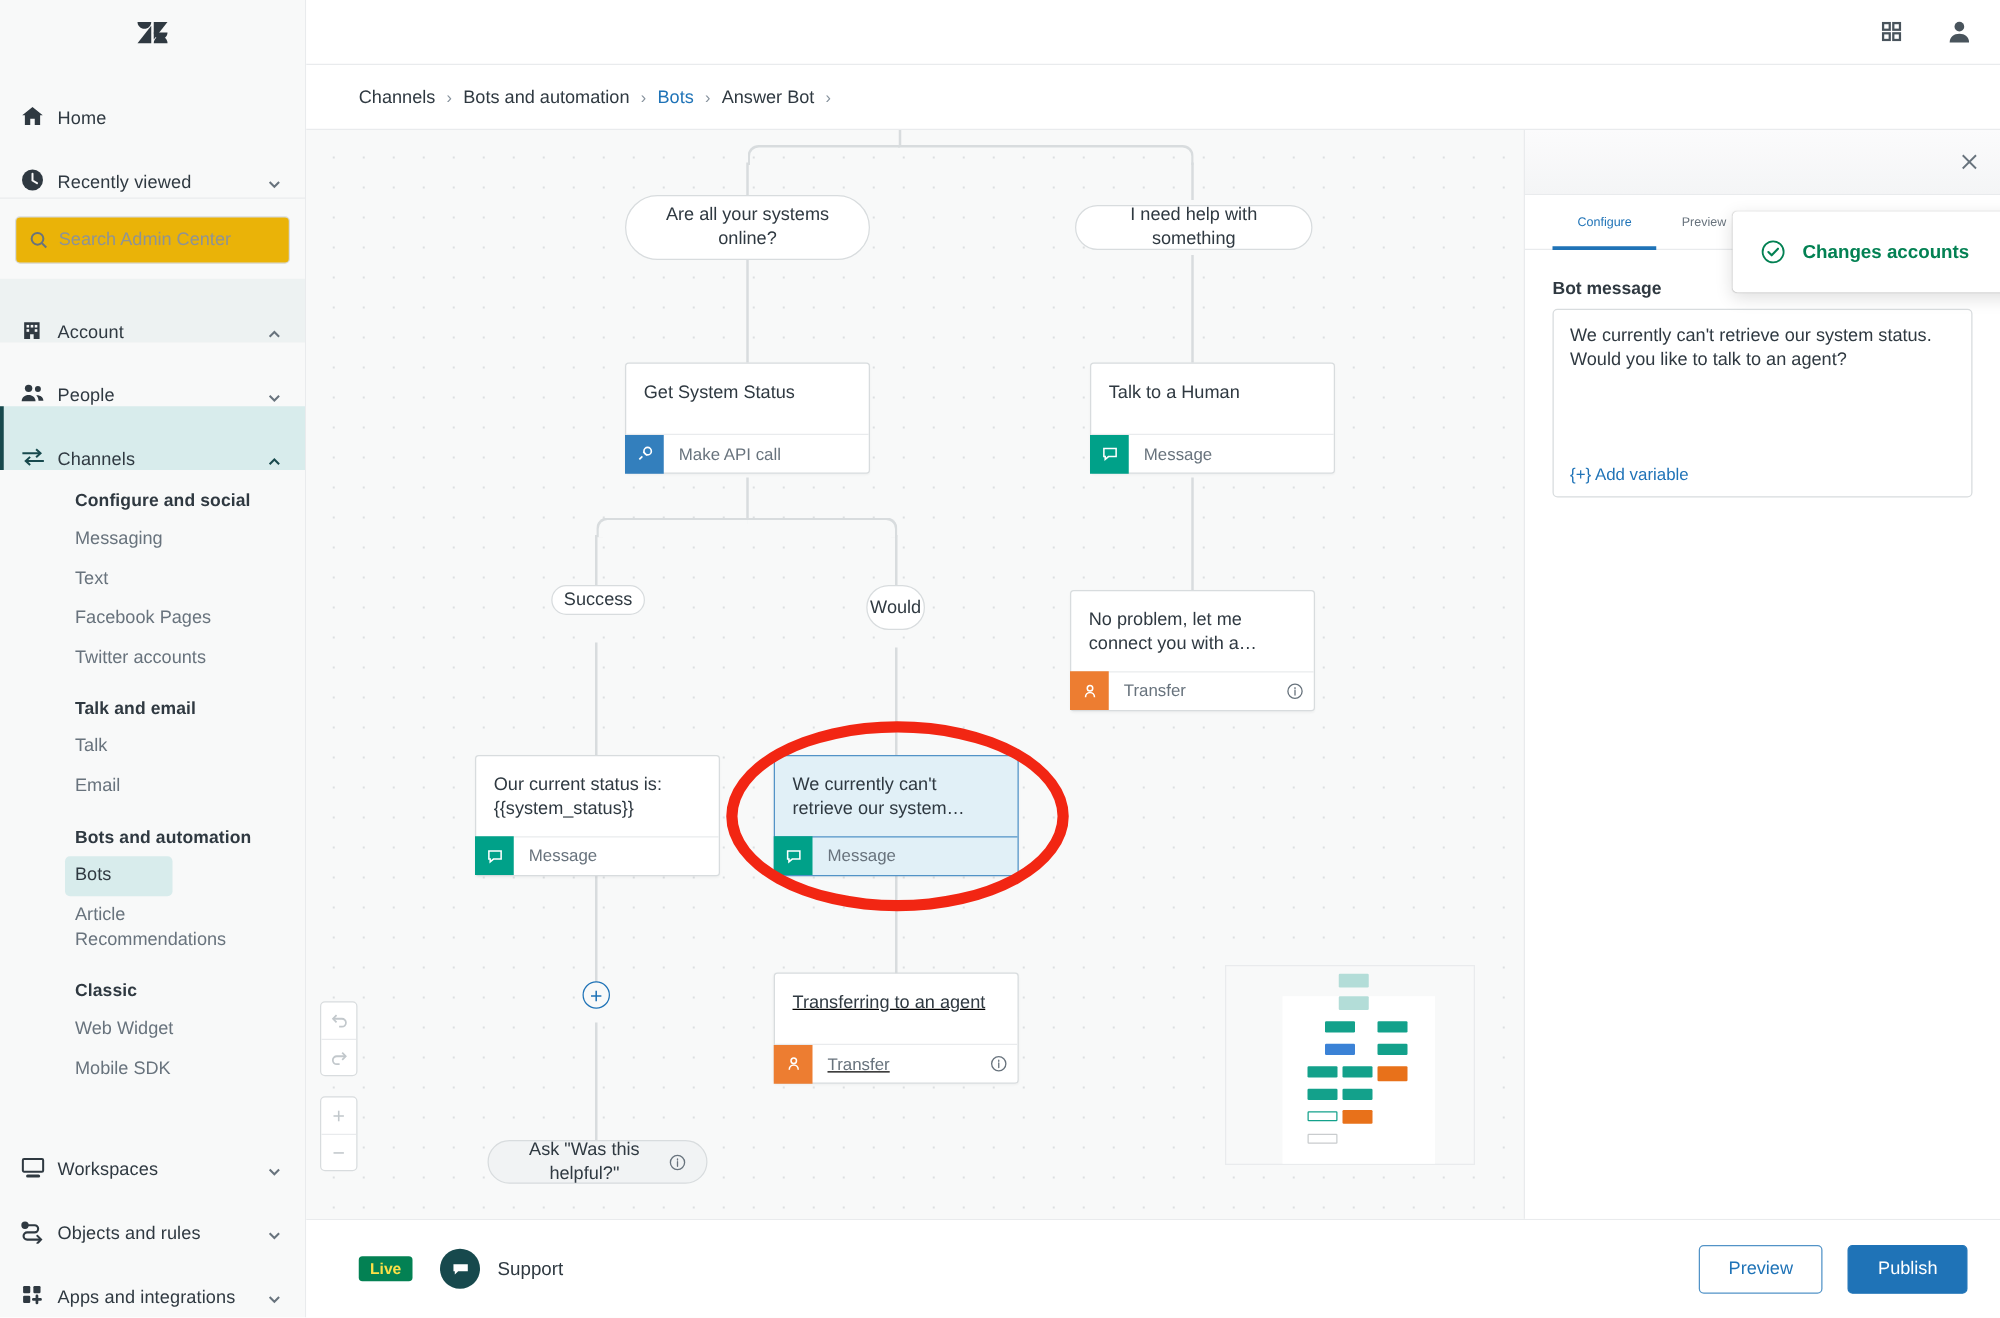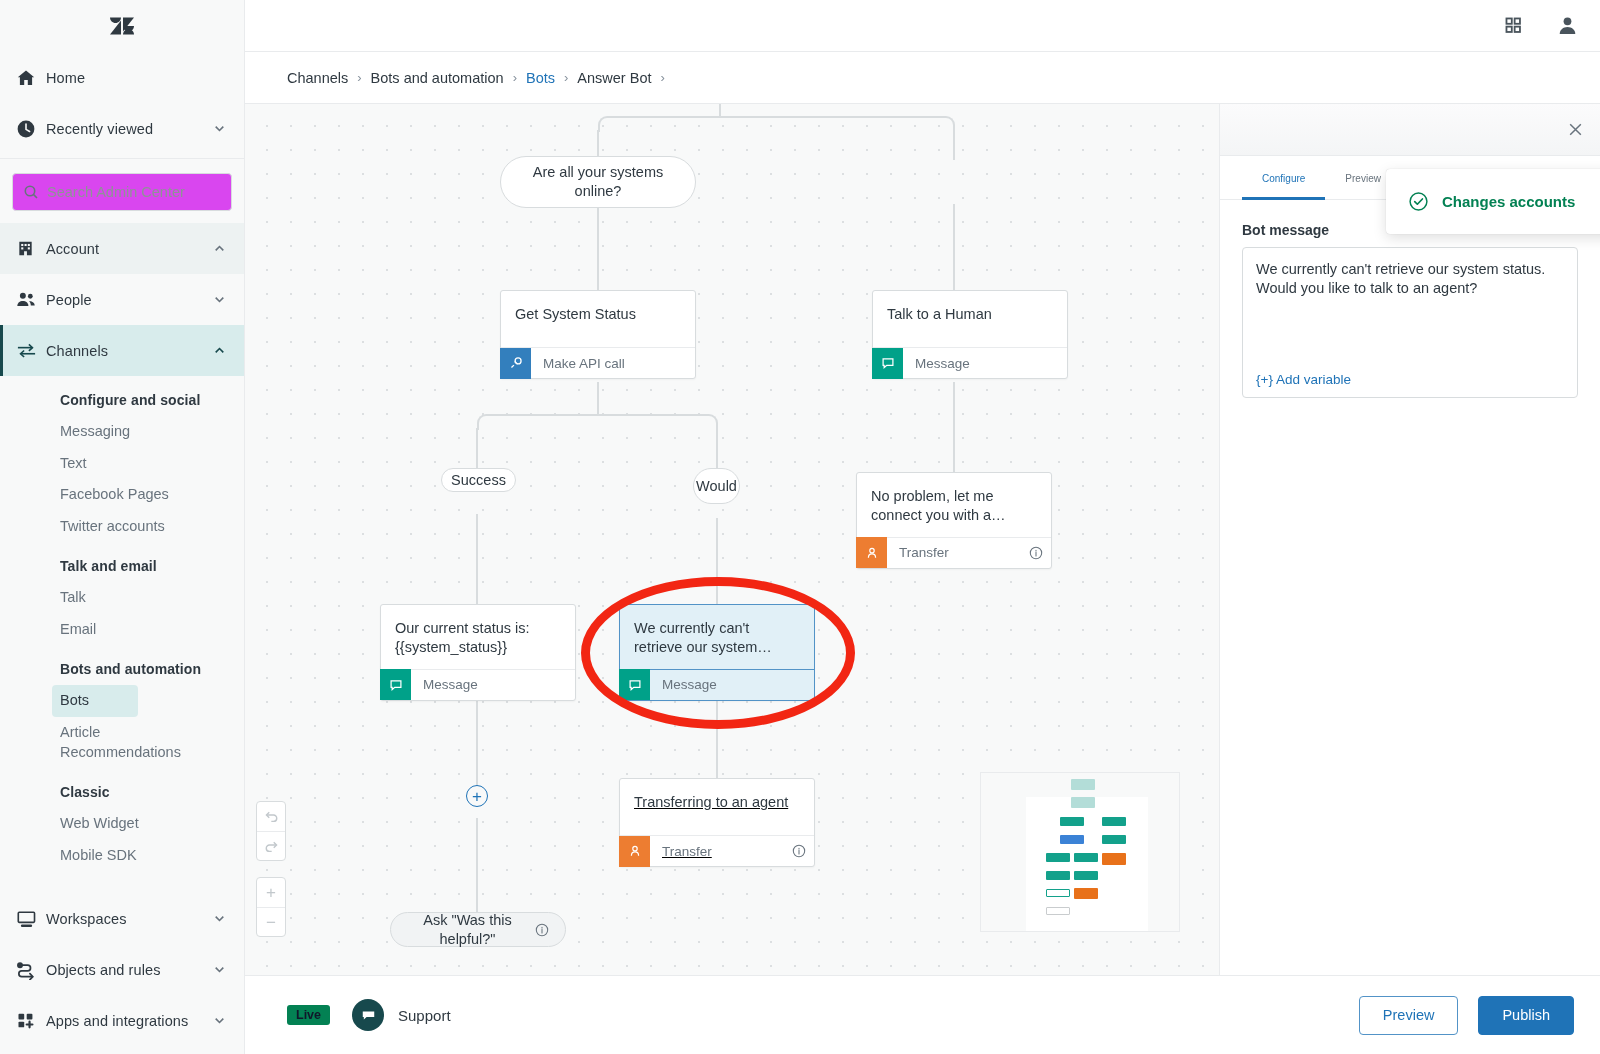--- a/index.html
+++ b/index.html
@@ -14,36 +14,36 @@
   
   .sidebar {
     width: 245px; height: 1054px; flex: 0 0 245px;
     background: #f8f9f9; border-right: 1px solid #e9ebed;
     position: relative; overflow: hidden;
   }
   .sb-logo { height: 52px; display: flex; align-items: center; justify-content: center; }
   .sb-logo svg { display: block; }
 
   .sb-row {
-    height: 51px; display: flex; align-items: center;
+    height: 51px; display: flex; align-items: flex-end;
     padding: 0 18px 0 16px; cursor: pointer; position: relative;
   }
   .sb-row .sb-ico { width: 30px; flex: 0 0 30px; display: flex; align-items: center; color: #2f3941; }
   .sb-row .sb-lbl { flex: 1; font-size: 14.5px; color: #2f3941; letter-spacing: .1px; }
   .sb-row .chev { width: 14px; color: #68737d; display: flex; align-items: center; justify-content: flex-end; }
   .sb-row.active-light { background: #edf2f2; }
   .sb-row.active-strong { background: #d8ecec; }
   .sb-row.active-strong::before {
     content: ""; position: absolute; left: 0; top: 0; bottom: 0; width: 3px; background: #17494d;
   }
   .sb-sep { height: 1px; background: #e9ebed; margin: 4px 0 0 0; }
 
   .sb-search-wrap { padding: 14px 12px 12px 12px; }
   .sb-search {
-    height: 38px; background: #d946ef; border: 1px solid #d8dcde; border-radius: 4px;
+    height: 38px; background: #eab308; border: 1px solid #d8dcde; border-radius: 4px;
     display: flex; align-items: center; padding: 12px 10px; gap: 8px;
   }
   .sb-search svg { flex: 0 0 16px; color: #68737d; }
   .sb-search input {
     border: 0; outline: 0; font-size: 14.5px; color: #2f3941;
     font-family: "Liberation Sans", sans-serif; width: 100%; background: transparent;
   }
   .sb-search input::placeholder { color: #8e9396; }
 
   .sb-sub { padding: 0 0 0 60px; }
@@ -198,21 +198,21 @@
   }
   .toast .tc-ico { color: #038153; display: flex; margin-right: 13px; }
   .toast .tc-txt { font-size: 15px; font-weight: 700; color: #038153; }
 
   
   .footer {
     height: 79px; flex: 0 0 79px; border-top: 1px solid #e9ebed; background: #fff;
     display: flex; align-items: center; padding: 0 26px 0 42px;
   }
   .badge-live {
-    background: #038153; color: #0f172a; font-size: 12.5px; font-weight: 700;
+    background: #038153; color: #fde047; font-size: 12.5px; font-weight: 700;
     padding: 3px 9px; border-radius: 3px;
   }
   .avatar-chat {
     width: 32px; height: 32px; border-radius: 50%; background: #17494d;
     display: flex; align-items: center; justify-content: center; color: #fff; margin-left: 22px;
   }
   .bot-name { font-size: 15px; color: #2f3941; margin-left: 14px; }
   .ft-actions { margin-left: auto; display: flex; gap: 20px; align-items: center; }
   .btn {
     height: 39px; padding: 0 23px; border-radius: 4px; font-size: 14.5px;
@@ -450,20 +450,23 @@
 
         <div class="edge v" style="left:708px;top:278px;height:90px;"></div>
         <div class="edge v" style="left:471px;top:414px;height:88px;"></div>
         <div class="edge v" style="left:231px;top:410px;height:90px;"></div>
         <div class="edge v" style="left:231px;top:592px;height:100px;"></div>
         <div class="edge v" style="left:231px;top:714px;height:100px;"></div>
         <div class="edge v" style="left:471px;top:592px;height:90px;"></div>
 
         <div class="pill" style="left:255px;top:52px;width:196px;height:52px;">
           <span>Are all your systems online?</span>
+        </div>
+        <div class="pill" style="left:615px;top:60px;width:190px;height:36px;">
+          <span>I need help with something</span>
         </div>
 
         <div class="node" style="left:255px;top:186px;">
           <div class="nd-body">Get System Status</div>
           <div class="nd-foot">
             <span class="nd-badge" style="background:#337fbd">
               <svg width="14" height="14" viewBox="0 0 16 16" fill="none" stroke="#fff" stroke-width="1.5">
                   <path d="M5.6 10.4 2.8 13.2"></path>
                   <path d="M6.5 6.2 9.8 9.5"></path>
                   <circle cx="10.4" cy="5.6" r="3.4"></circle>

